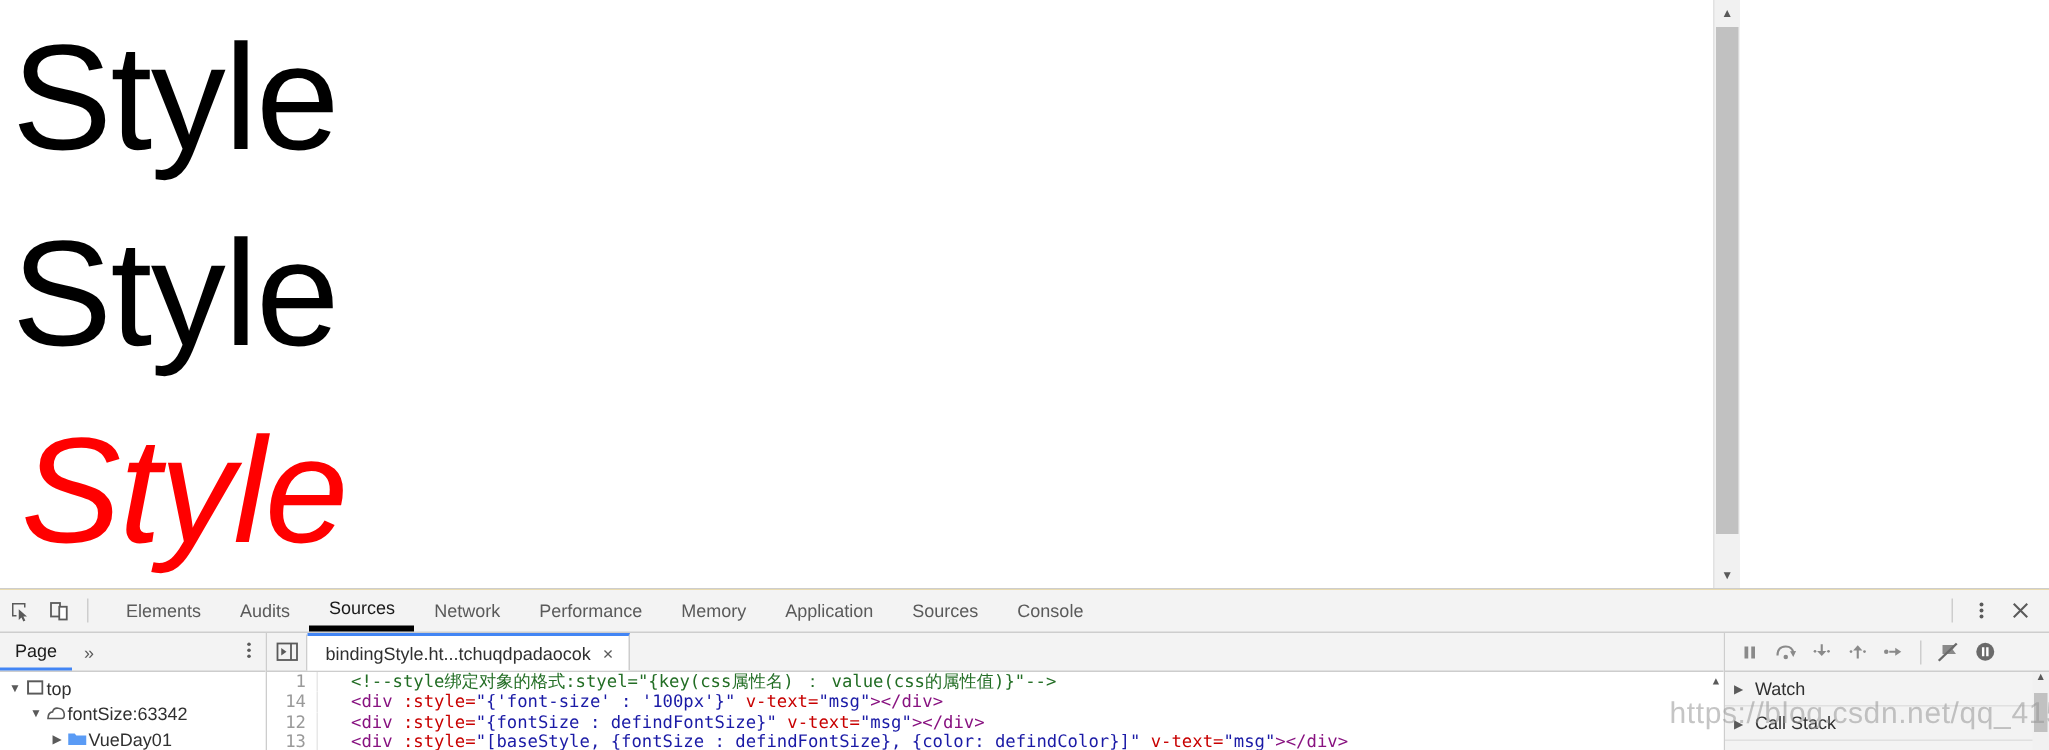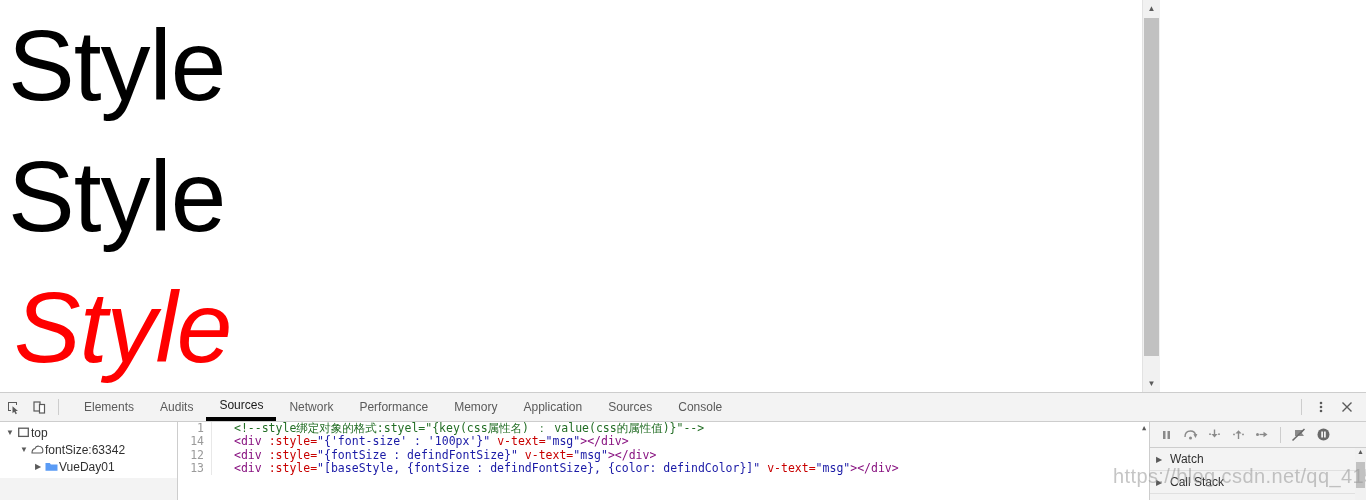--- a/index.html
+++ b/index.html
@@ -300,20 +300,31 @@
           <svg width="12" height="12" viewBox="0 0 12 12">
             <path d="M1.5 1.5 L10.5 10.5 M10.5 1.5 L1.5 10.5" stroke="#5a5a5a" stroke-width="1.4"></path>
           </svg>
         </div>
       </div>
     </div>
 
     <div class="sources">
 
       <div class="nav-pane">
+        <div class="nav-header">
+          <div class="np-tab">Page</div>
+          <div class="chev">»</div>
+          <div class="kebab">
+            <svg width="4" height="13" viewBox="0 0 4 13">
+              <circle cx="2" cy="2.5" r="1.2" fill="#5a5a5a"></circle>
+              <circle cx="2" cy="6.5" r="1.2" fill="#5a5a5a"></circle>
+              <circle cx="2" cy="10.5" r="1.2" fill="#5a5a5a"></circle>
+            </svg>
+          </div>
+        </div>
         <div class="tree">
           <div class="tree-row lvl1">
             <span class="tw">▼</span>
             <span class="tico">
               <svg width="11" height="11" viewBox="0 0 11 11">
                   <rect x="0.7" y="1.2" width="9.6" height="8.2" fill="none" stroke="#5a5a5a" stroke-width="1.3"></rect>
                 </svg>
             </span>
             <span>top</span>
           </div>
@@ -332,20 +343,33 @@
               <svg width="13" height="11" viewBox="0 0 13 11">
                 <path d="M0.5 2 h4.3 l1.1 1.4 h6.6 v6.3 h-12 Z" fill="#5a9bf5"></path>
               </svg>
             </span>
             <span>VueDay01</span>
           </div>
         </div>
       </div>
 
       <div class="editor-pane">
+        <div class="editor-tabbar">
+          <div class="nav-toggle">
+            <svg width="15" height="13" viewBox="0 0 15 13">
+              <rect x="1" y="1" width="13" height="11" fill="none" stroke="#5a5a5a" stroke-width="1.2"></rect>
+              <line x1="10" y1="1" x2="10" y2="12" stroke="#5a5a5a" stroke-width="1.2"></line>
+              <path d="M3.5 4 L7 6.5 L3.5 9 Z" fill="#5a5a5a"></path>
+            </svg>
+          </div>
+          <div class="file-tab">
+            <span>bindingStyle.ht...tchuqdpadaocok</span>
+            <span class="x">×</span>
+          </div>
+        </div>
 
         <div class="code">
 
           <div class="code-line">
             <span class="gutter">1</span>
             <span class="ctext"><span class="c-comment">&lt;!--style绑定对象的格式:styel="{key(css属性名) ： value(css的属性值)}"--&gt;</span></span>
           </div>
 
           <div class="code-line">
             <span class="gutter">14</span>

